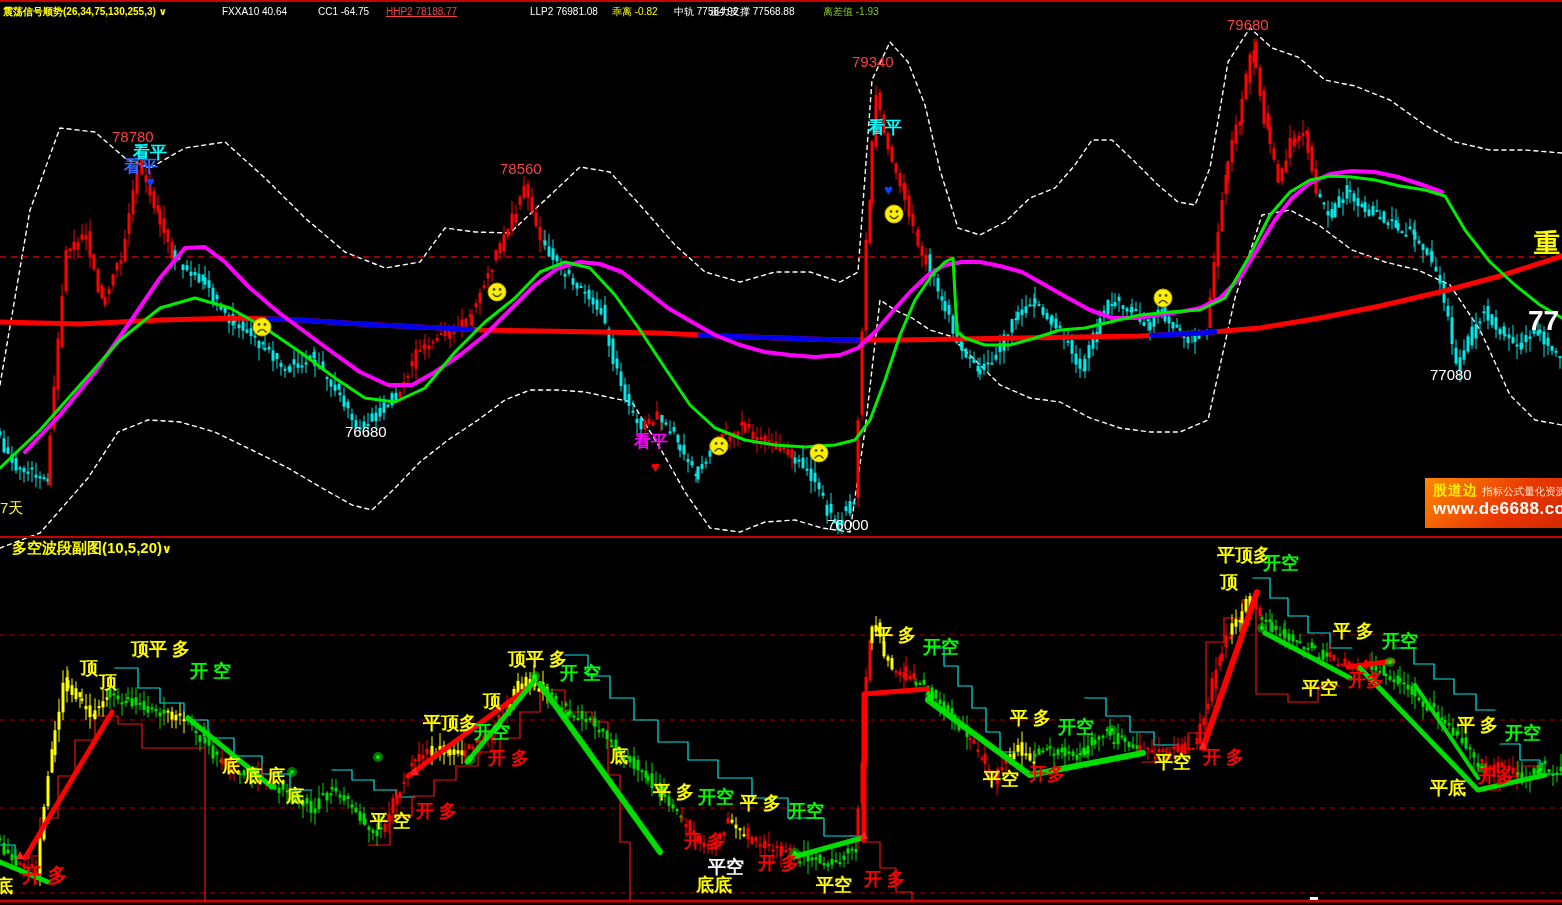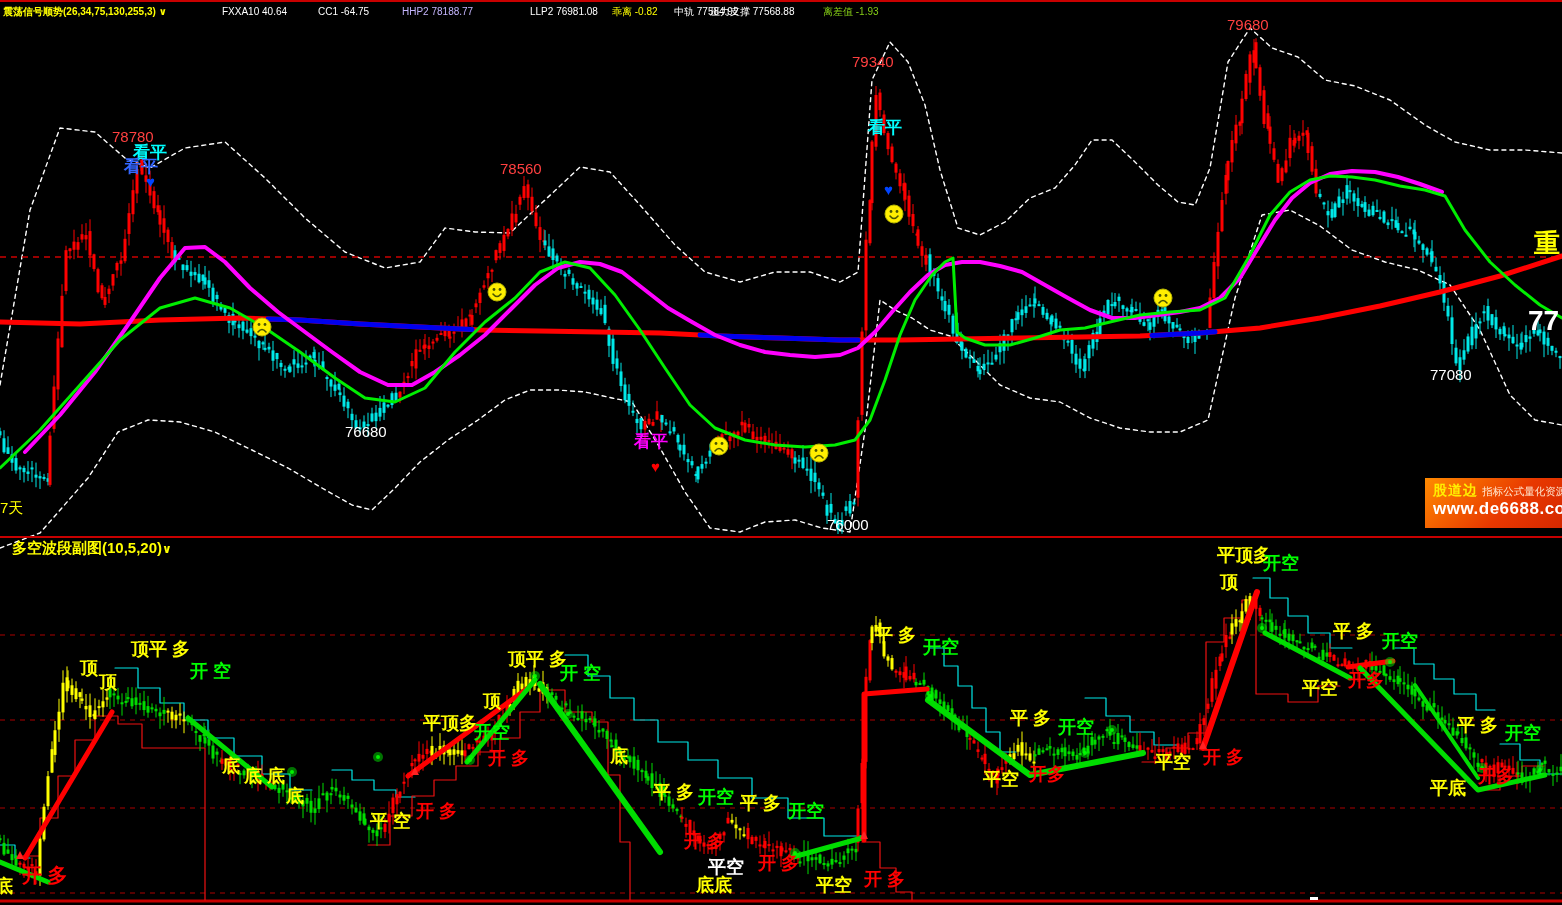--- a/index.html
+++ b/index.html
@@ -1895,21 +1895,21 @@
       <text x="1457" y="731" fill="#ffff00" font-size="18" font-weight="bold" font-family="Liberation Sans,sans-serif">平 多</text>
       <text x="1505" y="739" fill="#00ff00" font-size="18" font-weight="bold" font-family="Liberation Sans,sans-serif">开空</text>
       <text x="1430" y="794" fill="#ffff00" font-size="18" font-weight="bold" font-family="Liberation Sans,sans-serif">平底</text>
       <text x="1478" y="782" fill="#ff0000" font-size="18" font-weight="bold" font-family="Liberation Sans,sans-serif">开多</text>
       <rect x="1310" y="897" width="8" height="3" fill="#ffffff"></rect>
     </svg>
   <div class="hdr" id="hdr">
       <span style="left: 3px; color: rgb(255, 255, 0); font-weight: bold;">震荡信号顺势(26,34,75,130,255,3) ∨</span>
       <span style="left: 222px; color: rgb(255, 255, 255);">FXXA10 40.64</span>
       <span style="left: 318px; color: rgb(255, 255, 255);">CC1 -64.75</span>
-      <span style="left: 402px; color: #c4b5fd;">HHP2 78188.77</span>
+      <span style="left: 386px; color: #ef4444; text-decoration: underline;">HHP2 78188.77</span>
       <span style="left: 508px; color: rgb(255, 255, 255); margin-left: 22px;">LLP2 76981.08</span>
       <span style="left: 612px; color: rgb(255, 255, 0);">乖离 -0.82</span>
       <span style="left: 674px; color: rgb(255, 255, 255);">中轨 77584.92</span>
       <span style="left: 710px; color: rgb(255, 255, 255);">压力支撑 77568.88</span>
       <span style="left: 823px; color: #84cc16;">离差值 -1.93</span>
     </div>
   <div class="p2hdr"><span>多空波段副图(10,5,20)</span><span class="carat">∨</span></div>
   <div class="wm">
     <div class="l1"><b>股道边</b> <i>指标公式量化资源</i></div>
     <div class="l2">www.de6688.com</div>

